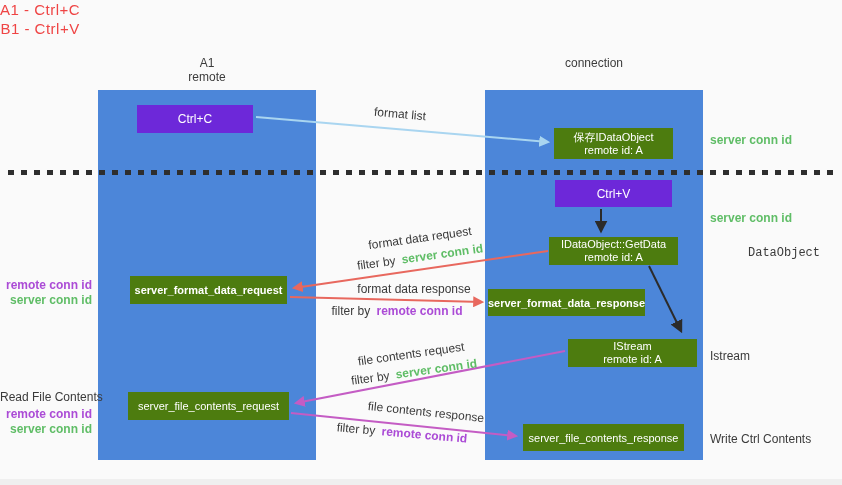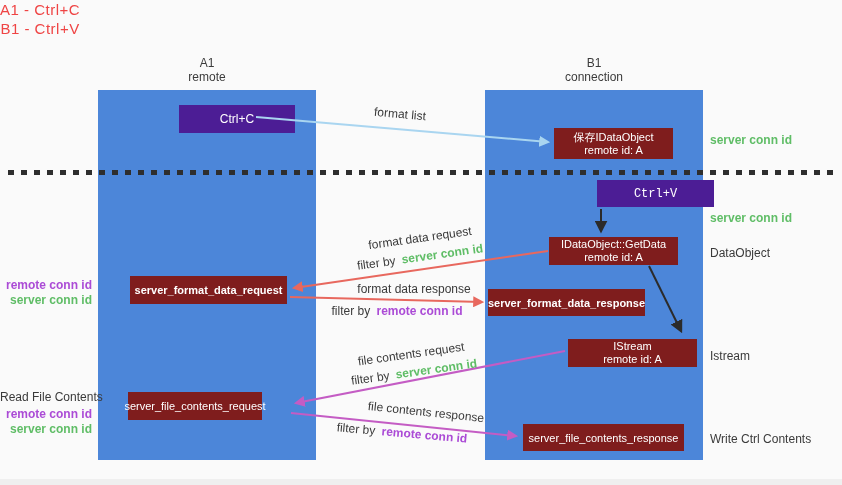--- a/index.html
+++ b/index.html
@@ -20,22 +20,22 @@
   }
   .divider {
     left:8px; top:170px; width:826px; height:5px; z-index:3;
     background:repeating-linear-gradient(90deg,#2e2e2e 0 6px, transparent 6px 13px);
   }
   .node {
     position:absolute; z-index:4;
     display:flex; flex-direction:column; align-items:center; justify-content:center;
     color:#ffffff; text-align:center; white-space:nowrap;
   }
-  .node.green  { background:#4c1d95;margin-left:42px; }
-  .node.orange { background:#7f1d1d; }
+  .node.green  { background:#6d28d9; }
+  .node.orange { background:#4d7c0f; }
   .fs12 { font-size:12px; }
   .fs11 { font-size:11px; }
   .twoline { font-size:11px; line-height:13px; }
   .elabel {
     position:absolute; z-index:6; white-space:nowrap;
     font-size:12px; color:#3a3a3a;
   }
   .side { position:absolute; z-index:6; font-size:12px; white-space:nowrap; }
   .ralign { text-align:right; }
   .green-t  { color:#5fbd66; font-weight:bold; }
@@ -50,39 +50,38 @@
 <div class="abs title">
   <div>A1 - Ctrl+C</div>
   <div>B1 - Ctrl+V</div>
 </div>
 
 <div class="abs lane-header" style="left:98px; top:56px; width:218px;">
   <div>A1</div>
   <div>remote</div>
 </div>
 <div class="abs lane-header" style="left:485px; top:56px; width:218px;">
-  <div>B1</div>
   <div>connection</div>
 </div>
 
 <div class="abs lane" style="left:98px; top:90px; width:218px; height:370px;"></div>
 <div class="abs lane" style="left:485px; top:90px; width:218px; height:370px;"></div>
 
 <div class="abs divider"></div>
 
 <div class="node green fs12" style="left:137px; top:105px; width:116px; height:28px;">
   <span>Ctrl+C</span>
 </div>
 
 <div class="node orange twoline" style="left:554px; top:128px; width:119px; height:31px;">
   <span>保存IDataObject</span>
   <span>remote id: A</span>
 </div>
 
-<div class="node green fs12" style="left:555px; top:180px; width:117px; height:27px;font-family:Liberation Mono, monospace;">
+<div class="node green fs12" style="left:555px; top:180px; width:117px; height:27px;">
   <span>Ctrl+V</span>
 </div>
 
 <div class="node orange twoline" style="left:549px; top:237px; width:129px; height:28px;">
   <span>IDataObject::GetData</span>
   <span>remote id: A</span>
 </div>
 
 <div class="node orange fs11" style="left:130px; top:276px; width:157px; height:28px;font-weight:bold;">
   <span>server_format_data_request</span>
@@ -90,21 +89,21 @@
 
 <div class="node orange fs11" style="left:488px; top:289px; width:157px; height:27px;font-weight:bold;">
   <span>server_format_data_response</span>
 </div>
 
 <div class="node orange twoline" style="left:568px; top:339px; width:129px; height:28px;">
   <span>IStream</span>
   <span>remote id: A</span>
 </div>
 
-<div class="node orange fs11" style="left:128px; top:392px; width:134px; height:28px;text-align:center;">
+<div class="node orange fs11" style="left:128px; top:392px; width:161px; height:28px;text-align:center;">
   <span>server_file_contents_request</span>
 </div>
 
 <div class="node orange fs11" style="left:523px; top:424px; width:161px; height:27px;">
   <span>server_file_contents_response</span>
 </div>
 
 <svg class="abs arrows" width="842" height="485">
   <defs>
     <marker id="m-blue" viewBox="0 0 10 10" refX="8" refY="5" markerWidth="5.5" markerHeight="5.5" orient="auto">
@@ -161,17 +160,17 @@
 </div>
 
 <div class="side ralign" style="left:0; top:390px; width:94px;">Read File Contents</div>
 <div class="side ralign lh15" style="left:0; top:407px; width:92px;">
   <div class="purple-t">remote conn id</div>
   <div class="green-t">server conn id</div>
 </div>
 
 <div class="side green-t" style="left:710px; top:133px;">server conn id</div>
 <div class="side green-t" style="left:710px; top:211px;">server conn id</div>
-<div class="side" style="left:710px; top:246px;">DataObject</div>
+<div class="side" style="left:748px; top:246px;font-family:Liberation Mono, monospace;">DataObject</div>
 <div class="side" style="left:710px; top:349px;">Istream</div>
 <div class="side" style="left:710px; top:432px;">Write Ctrl Contents</div>
 
 <div class="abs bottom-edge"></div>
 
 </body></html>

